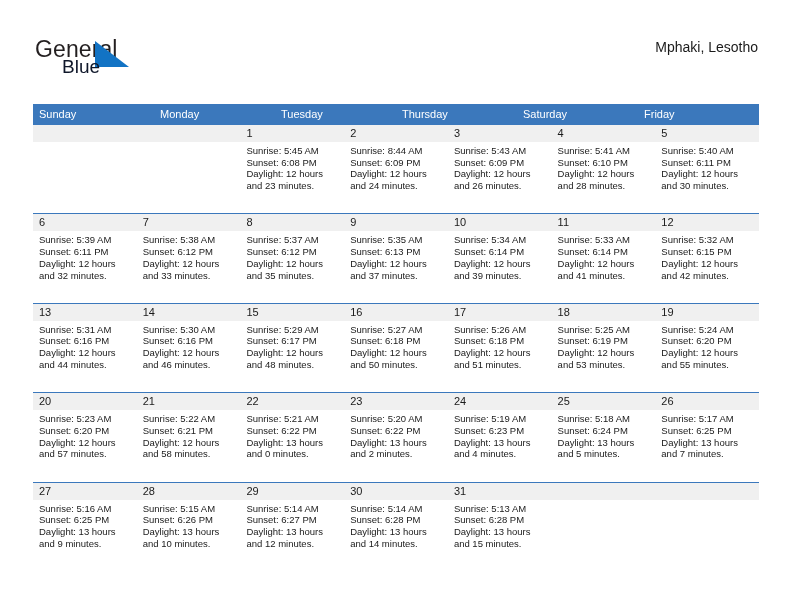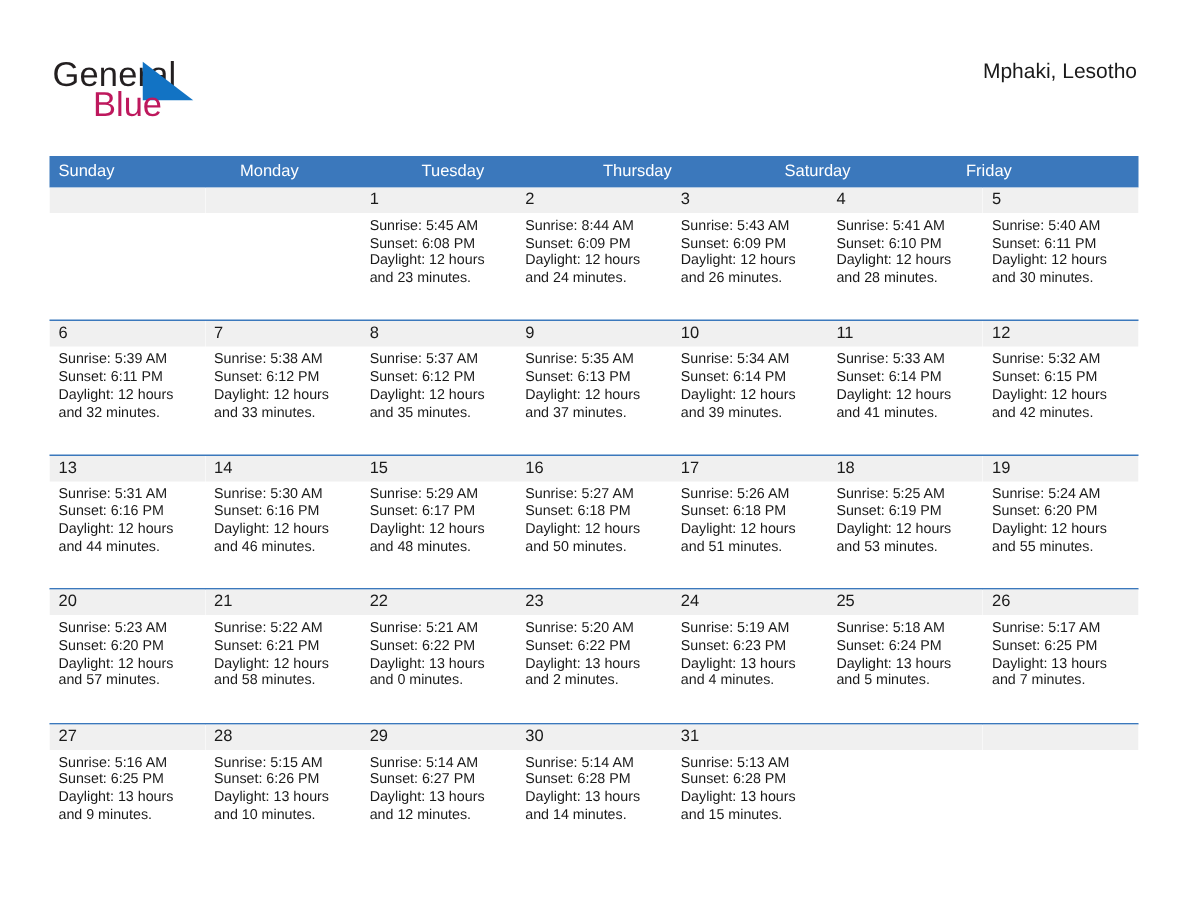--- a/index.html
+++ b/index.html
@@ -42,22 +42,22 @@
     top: 0;
     font-size: 23px;
     letter-spacing: 0.1px;
     color: #231f20;
     font-family: "Liberation Sans", sans-serif;
   }
   .brand-blue {
     position: absolute;
     left: 27px;
     top: 20px;
-    font-size: 23px;
-    color: #be185d;
+    font-size: 19px;
+    color: #0f172a;
     font-family: "Liberation Sans", sans-serif;
   }
   .brand-triangle {
     position: absolute;
     left: 60px;
     top: 5px;
     width: 34px;
     height: 26px;
   }
 

